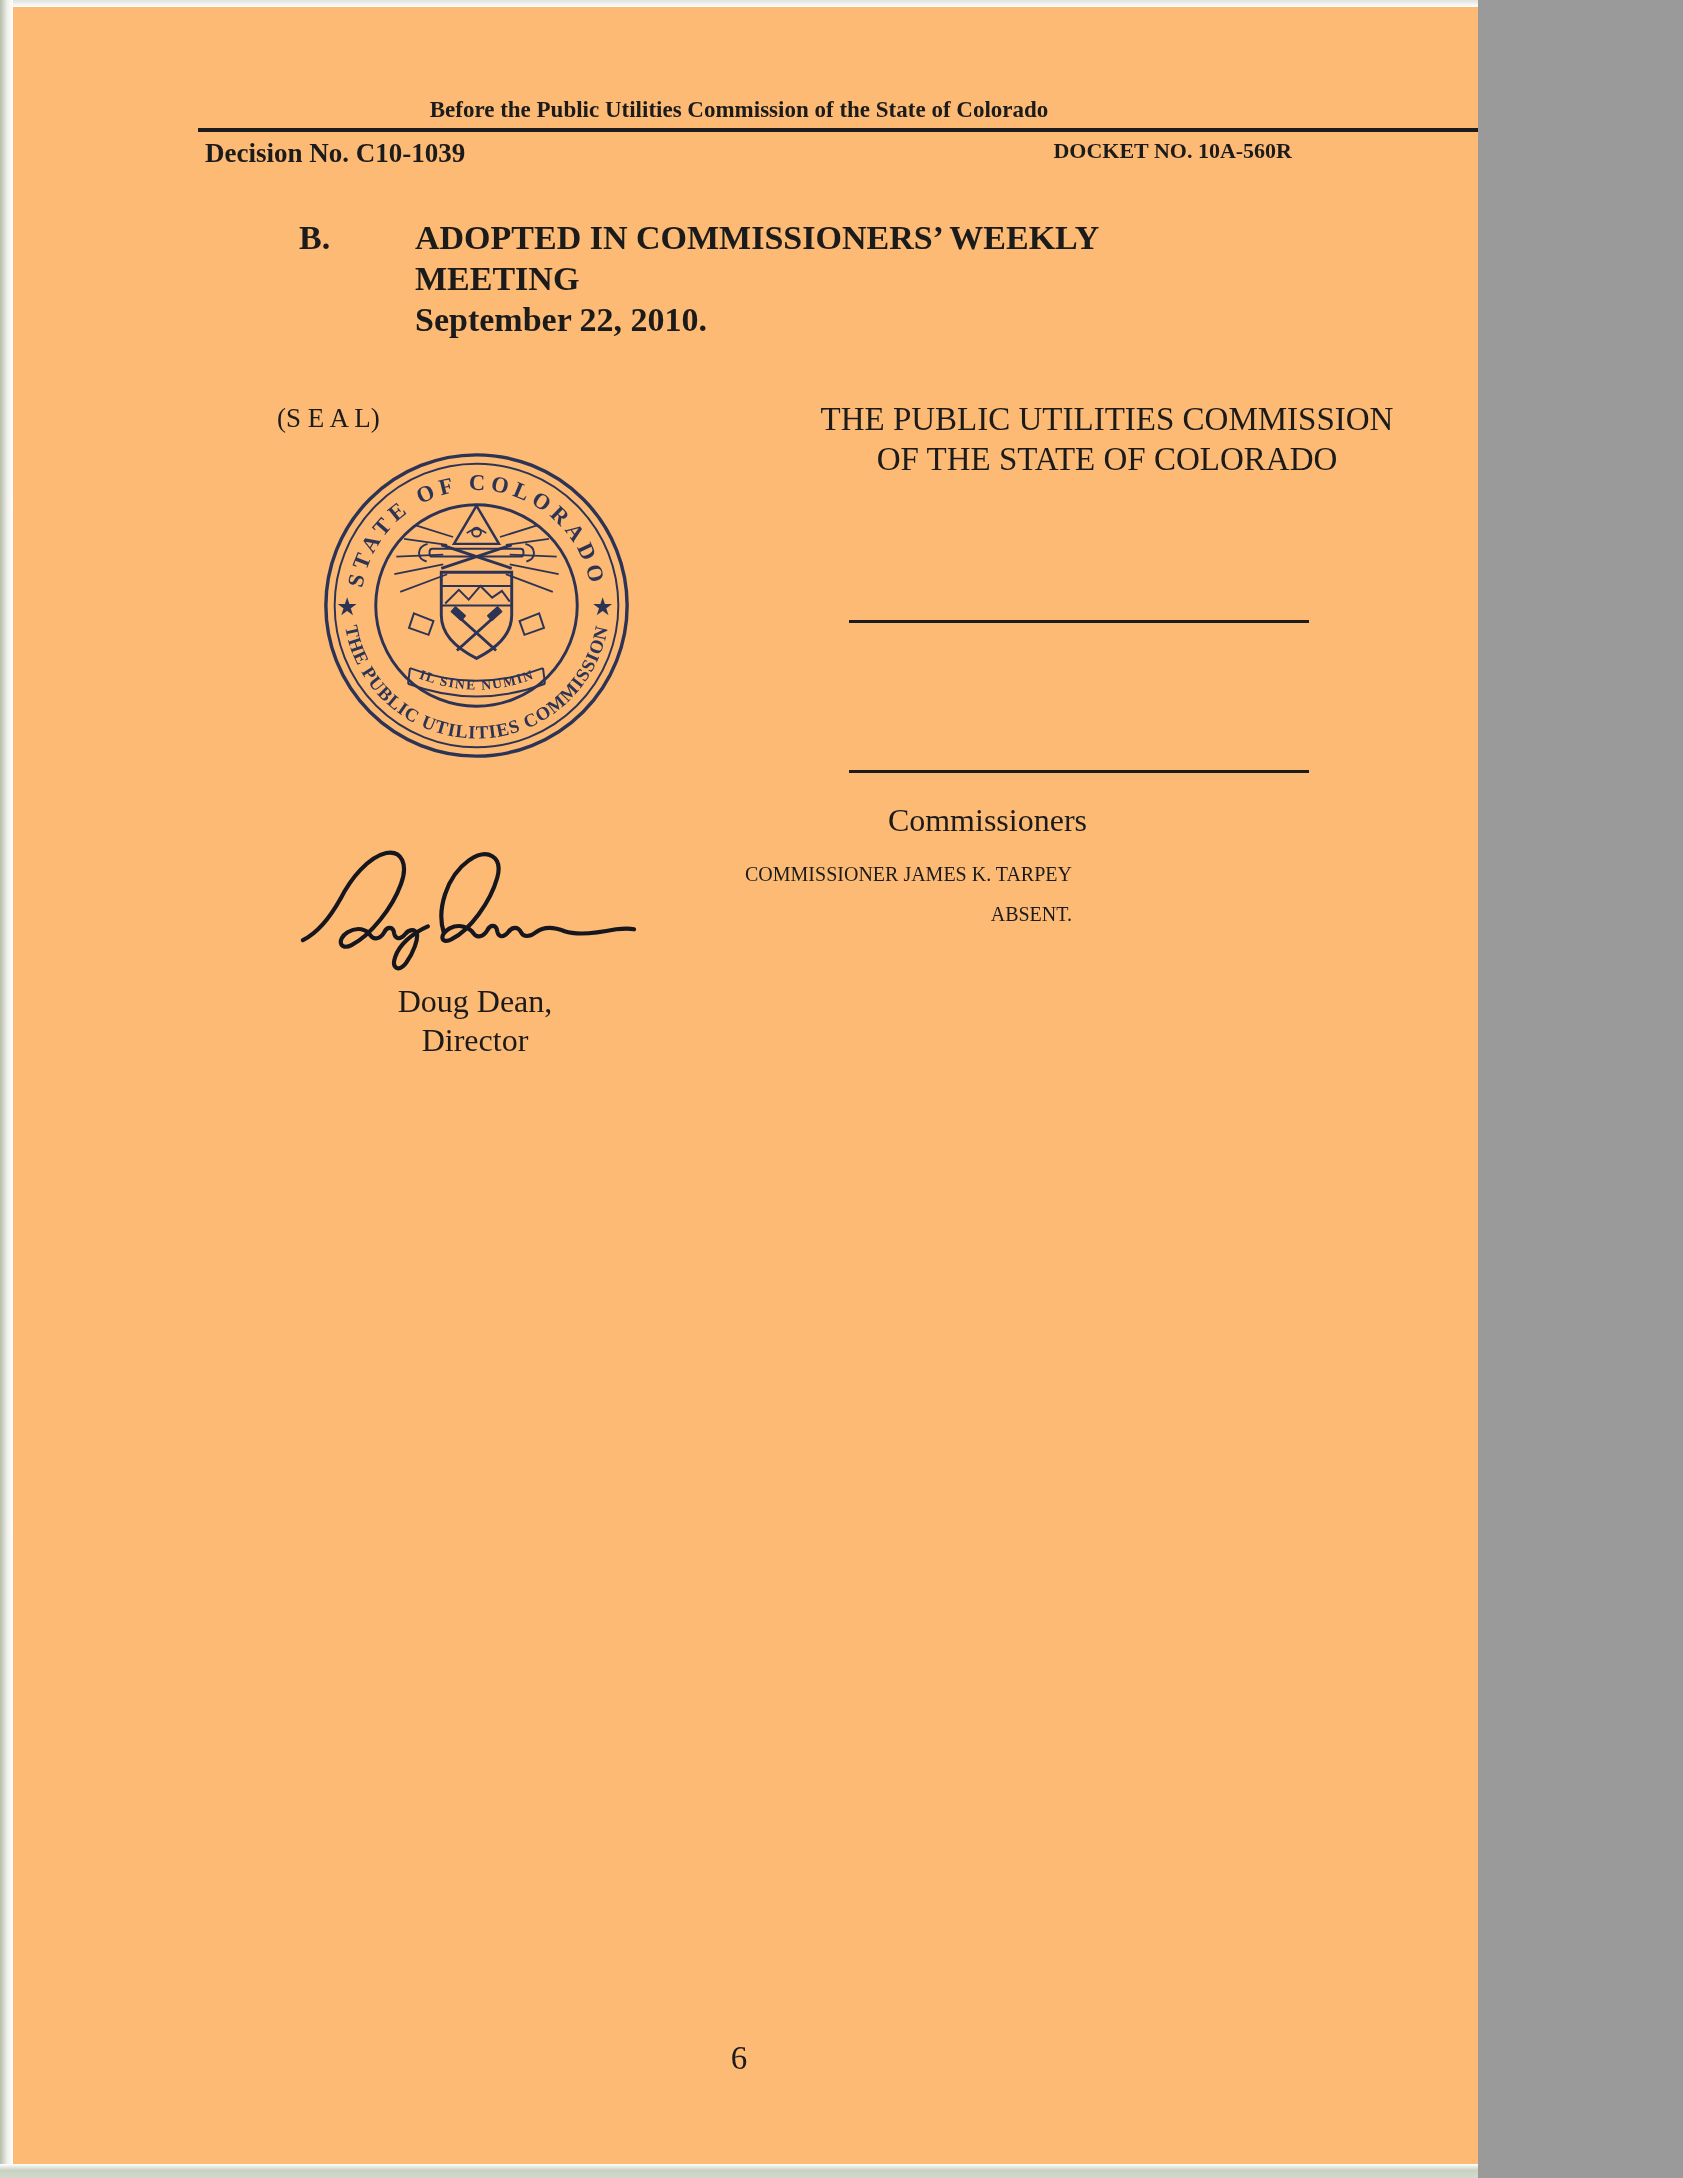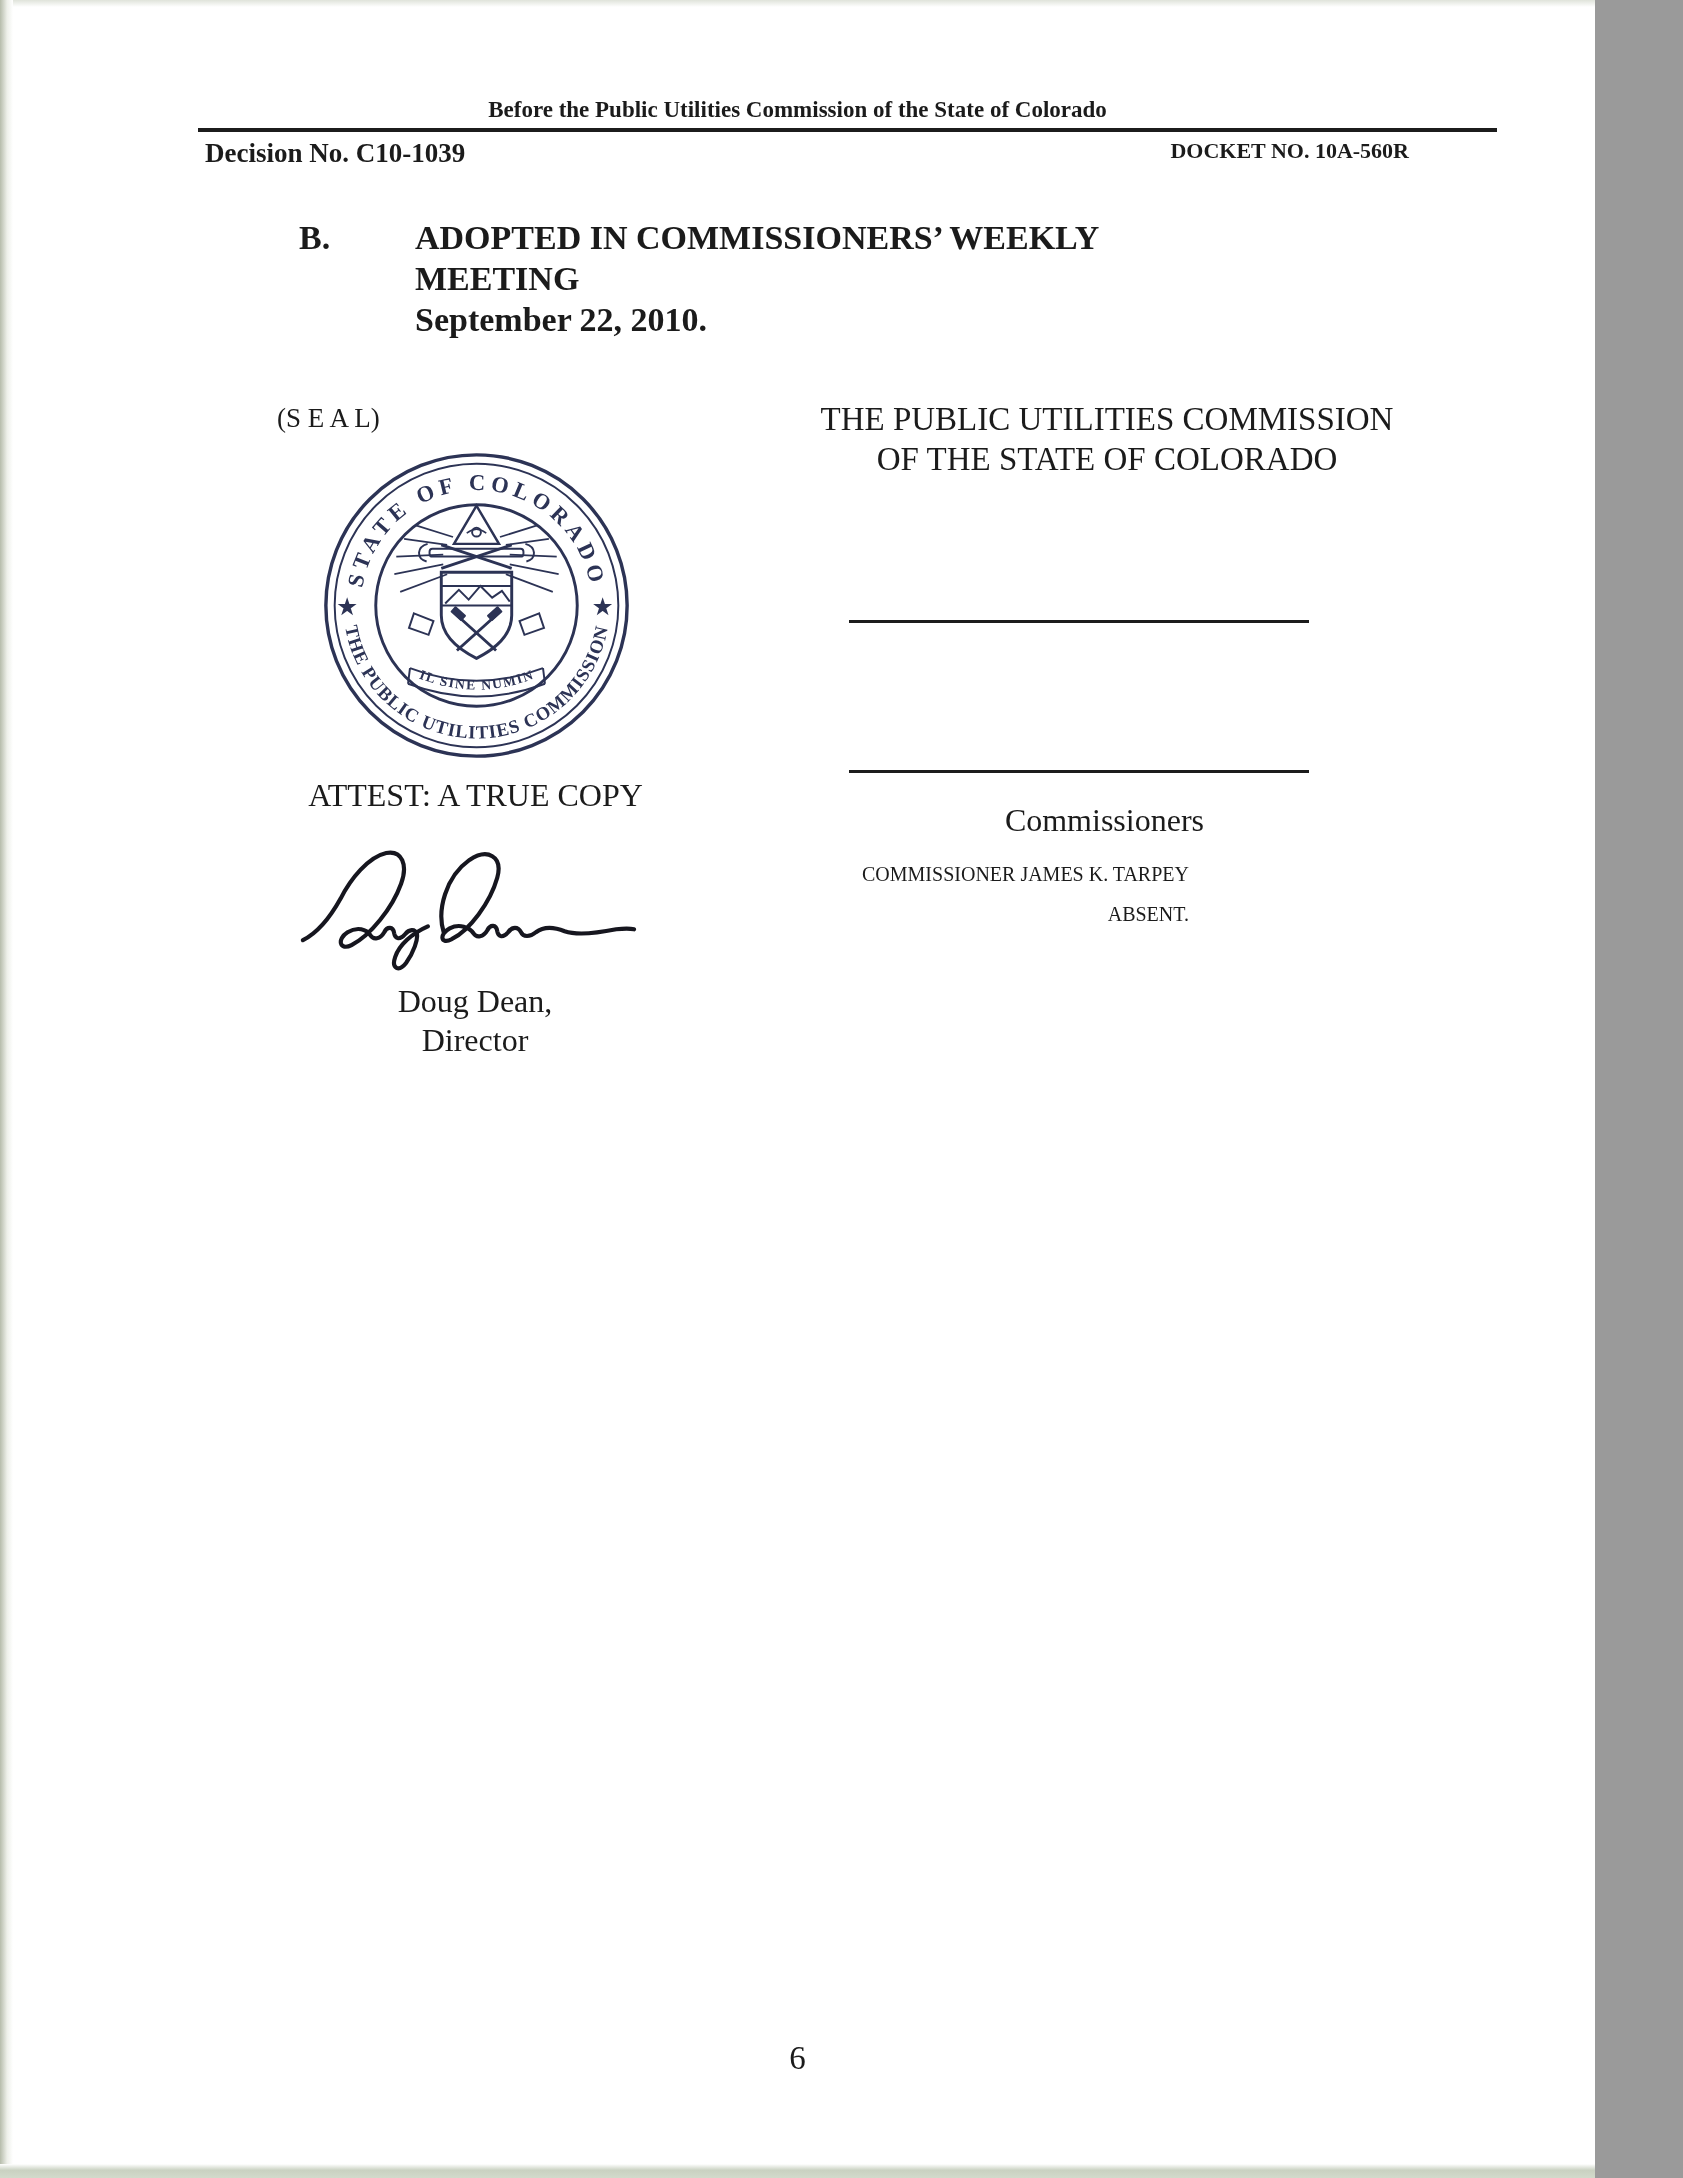--- a/index.html
+++ b/index.html
@@ -1,19 +1,19 @@
 <!DOCTYPE html>
 <html><head>
 <meta charset="utf-8">
 <style>
   html,body{margin:0;padding:0;background:#9a9a9a;}
   .page{
     position:relative;
-    width:1595px;height:2178px;
-    background:#ffffff;
+    width:1478px;height:2178px;
+    background:#fdba74;
     overflow:hidden;
     font-family:"Liberation Serif","DejaVu Serif",serif;
     color:#1b1b1b;
   }
   .abs{position:absolute;}
   
   .edge-top{top:0;left:0;right:0;height:7px;background:linear-gradient(to bottom,#dfe3da,#ffffff);}
   .edge-left{top:0;left:0;width:13px;height:100%;background:linear-gradient(to right,#b6bcab,#eef0ea 55%,#ffffff);}
   .edge-bottom{bottom:0;left:0;right:0;height:14px;background:linear-gradient(to bottom,#ffffff,#c9d1c1 45%,#d2dacb);}
   
@@ -137,21 +137,20 @@
         <path class="ink" d="M 92,224 Q 160,250 228,224" stroke-width="2"></path>
         <path class="ink" d="M 90,240 Q 160,266 230,240" stroke-width="2"></path>
         <path class="ink" d="M 92,224 L 90,240 M 228,224 L 230,240" stroke-width="2"></path>
         <text font-size="14" letter-spacing="1.5">
           <textPath href="#arcMotto" startOffset="50%" text-anchor="middle">NIL SINE NUMINE</textPath>
         </text>
       </g>
     </svg>
   </div>
 
-  <div class="abs attest-line">ATTEST: A TRUE COPY</div>
 
   <div class="abs signature-wrap">
     <svg viewBox="0 0 345 135" width="342" height="134">
       <path class="sigpath" d="M 6,102 C 22,94 34,78 44,60 C 54,40 72,18 90,14 C 106,11 112,26 105,45 C 96,70 74,97 55,107 C 43,113 40,101 51,94 C 61,88 70,91 74,97 C 77,102 84,101 88,94 C 91,88 97,88 98,95 C 99,101 104,102 109,96 C 113,91 119,90 121,96 C 122,101 118,114 110,125 C 103,134 95,131 99,119 C 103,107 116,95 132,88 M 148,94 C 141,72 150,38 174,21 C 192,9 208,17 202,39 C 195,64 174,92 156,101 C 145,107 143,96 154,90 C 164,85 174,89 178,95 C 181,100 188,99 192,92 C 195,86 201,86 202,93 C 203,99 208,100 213,94 C 217,88 223,88 226,94 C 228,99 235,99 241,94 C 249,88 260,89 270,93 C 282,97 302,95 322,91 C 330,90 336,90 340,91"></path>
     </svg>
   </div>
 
   <div class="abs signer-block">
     <div>Doug Dean,</div>
     <div>Director</div>

